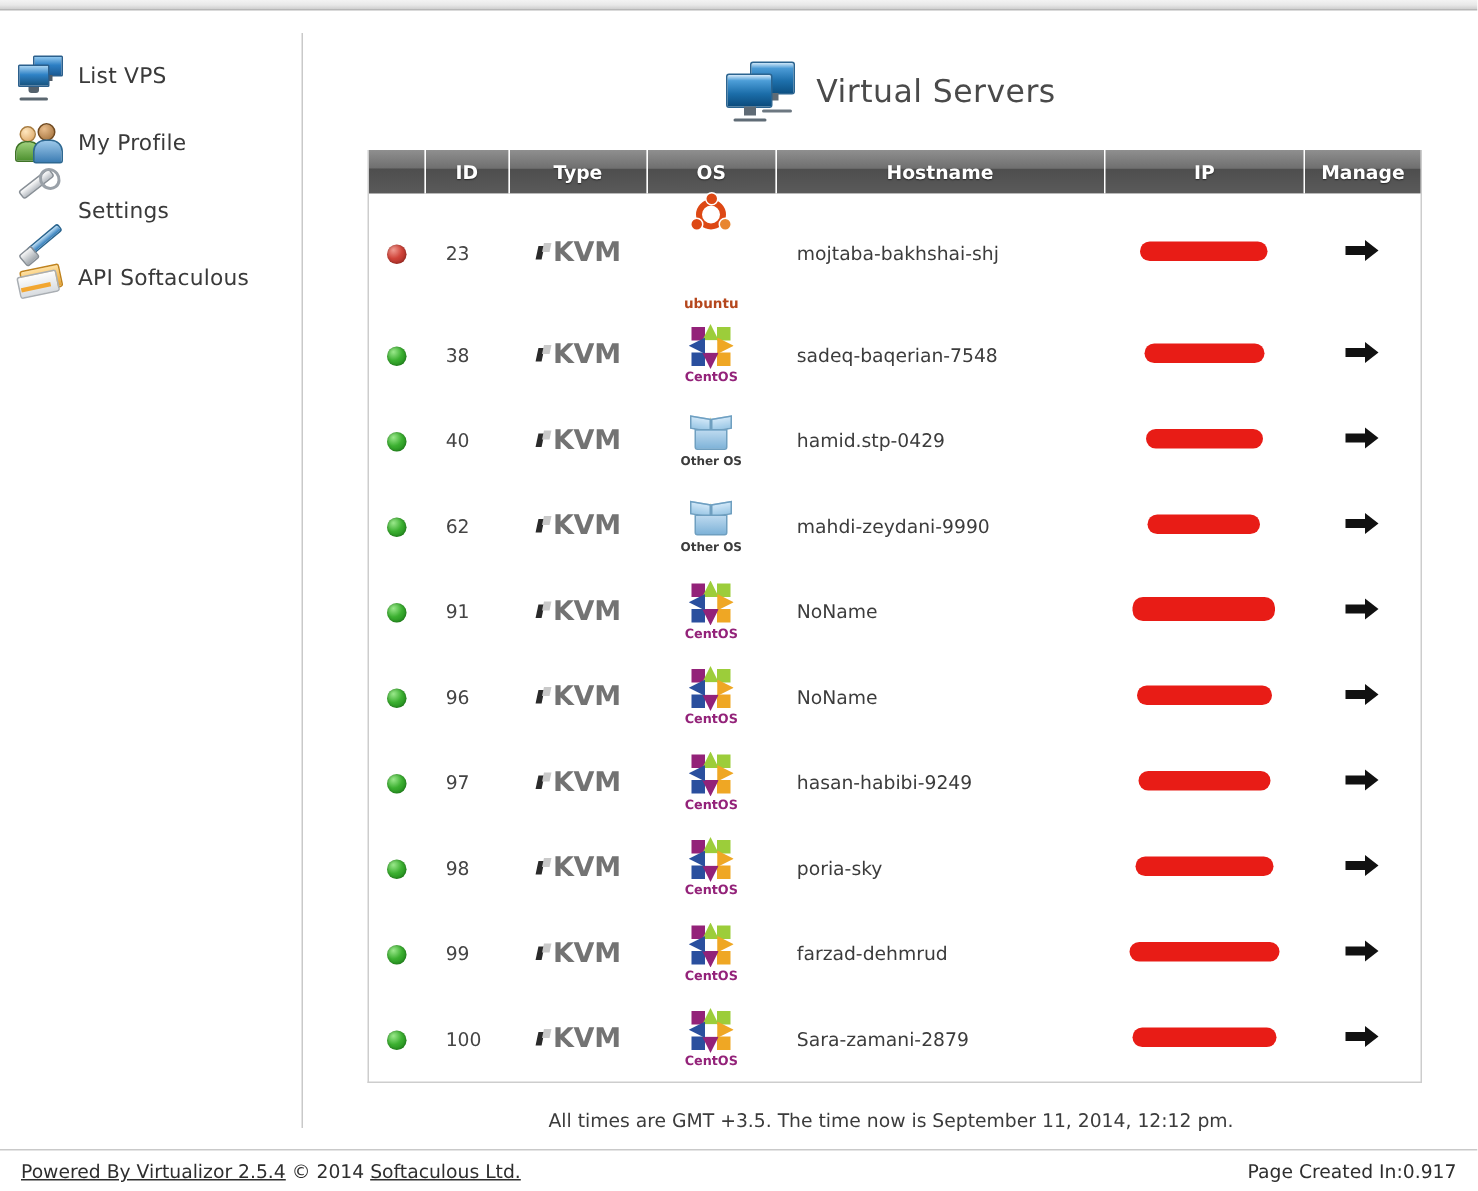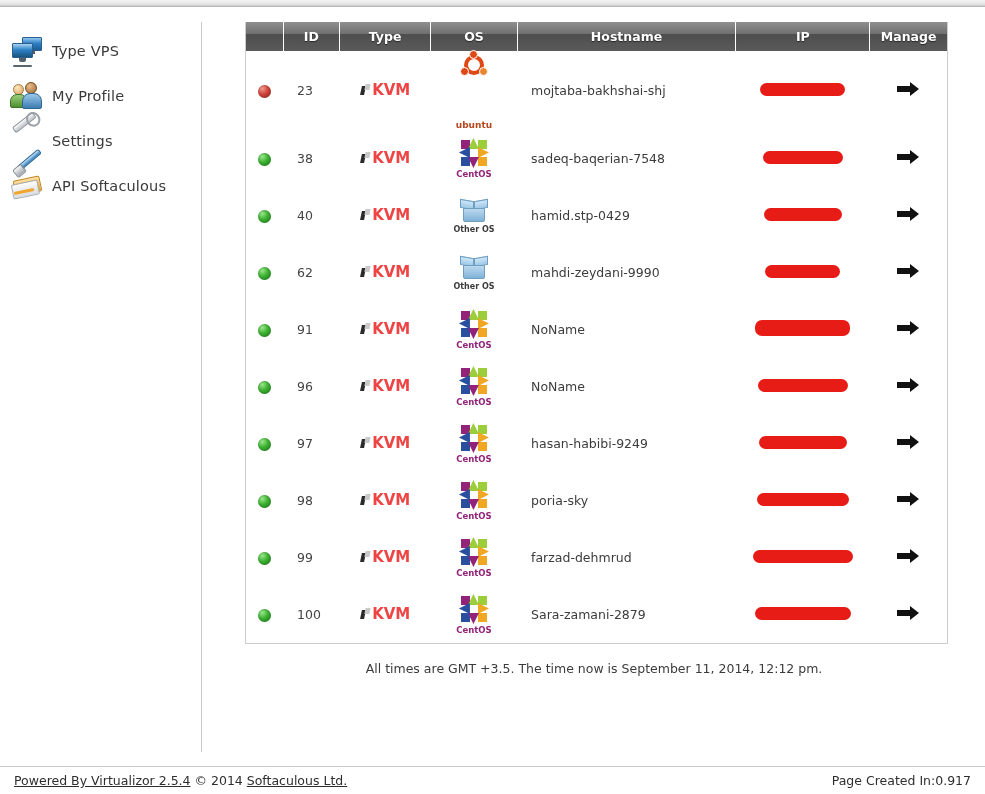--- a/index.html
+++ b/index.html
@@ -208,21 +208,21 @@
 
   .dot{
     display:inline-block; width:13px;height:13px;border-radius:50%;
     vertical-align:middle;
   }
   .dot.on{ background: radial-gradient(circle at 33% 28%, #9ae88b 0%, #3cb031 45%, #167a14 100%); box-shadow: inset 0 0 2px rgba(0,0,0,.3); }
   .dot.off{ background: radial-gradient(circle at 33% 28%, #f09a90 0%, #d0443a 45%, #94221b 100%); box-shadow: inset 0 0 2px rgba(0,0,0,.3); }
 
   .kvm{
     display:inline-flex; align-items:center; justify-content:center;
-    font-size:15px; font-weight:bold; color:#ef4444; letter-spacing:-.2px;
+    font-size:18px; font-weight:bold; color:#737373; letter-spacing:-.2px;
     font-family:"DejaVu Sans","Liberation Sans",sans-serif;
   }
   .kvm .glyph{
     display:inline-block; width:11px;height:13px; margin-right:1px; position:relative;
   }
   .kvm .glyph:before{
     content:""; position:absolute; left:1px; top:2px; width:4px;height:9px;background:#2a2a2a;
     transform: skewX(-12deg);
   }
   .kvm .glyph:after{
@@ -338,21 +338,21 @@
   <div class="top-strip"></div>
 
   <div class="sidebar">
 
     <div class="nav-item">
       <span class="nav-icon ic-mon">
         <span class="m-back"></span>
           <span class="m-front"></span>
           <span class="m-base"></span>
       </span>
-      <span class="nav-label">Type VPS</span>
+      <span class="nav-label">List VPS</span>
     </div>
 
     <div class="nav-item">
       <span class="nav-icon ic-people">
         <span class="head-a"></span>
           <span class="body-a"></span>
         <span class="head-b"></span>
           <span class="body-b"></span>
       </span>
       <span class="nav-label">My Profile</span>
@@ -373,20 +373,29 @@
           <span class="c-front"></span>
           <span class="c-stripe"></span>
       </span>
       <span class="nav-label">API Softaculous</span>
     </div>
 
   </div>
 
   <div class="main">
 
+    <div class="page-head">
+      <span class="head-icon">
+        <span class="hb"></span>
+          <span class="hf"></span>
+        <span class="hbase1"></span>
+          <span class="hbase2"></span>
+      </span>
+      <span class="page-title">Virtual Servers</span>
+    </div>
 
     <div class="table-wrap">
       <table class="vps">
         <thead>
           <tr>
             <th class="col-status"></th>
             <th class="col-id">ID</th>
             <th class="col-type">Type</th>
             <th class="col-os">OS</th>
             <th class="col-host">Hostname</th>

